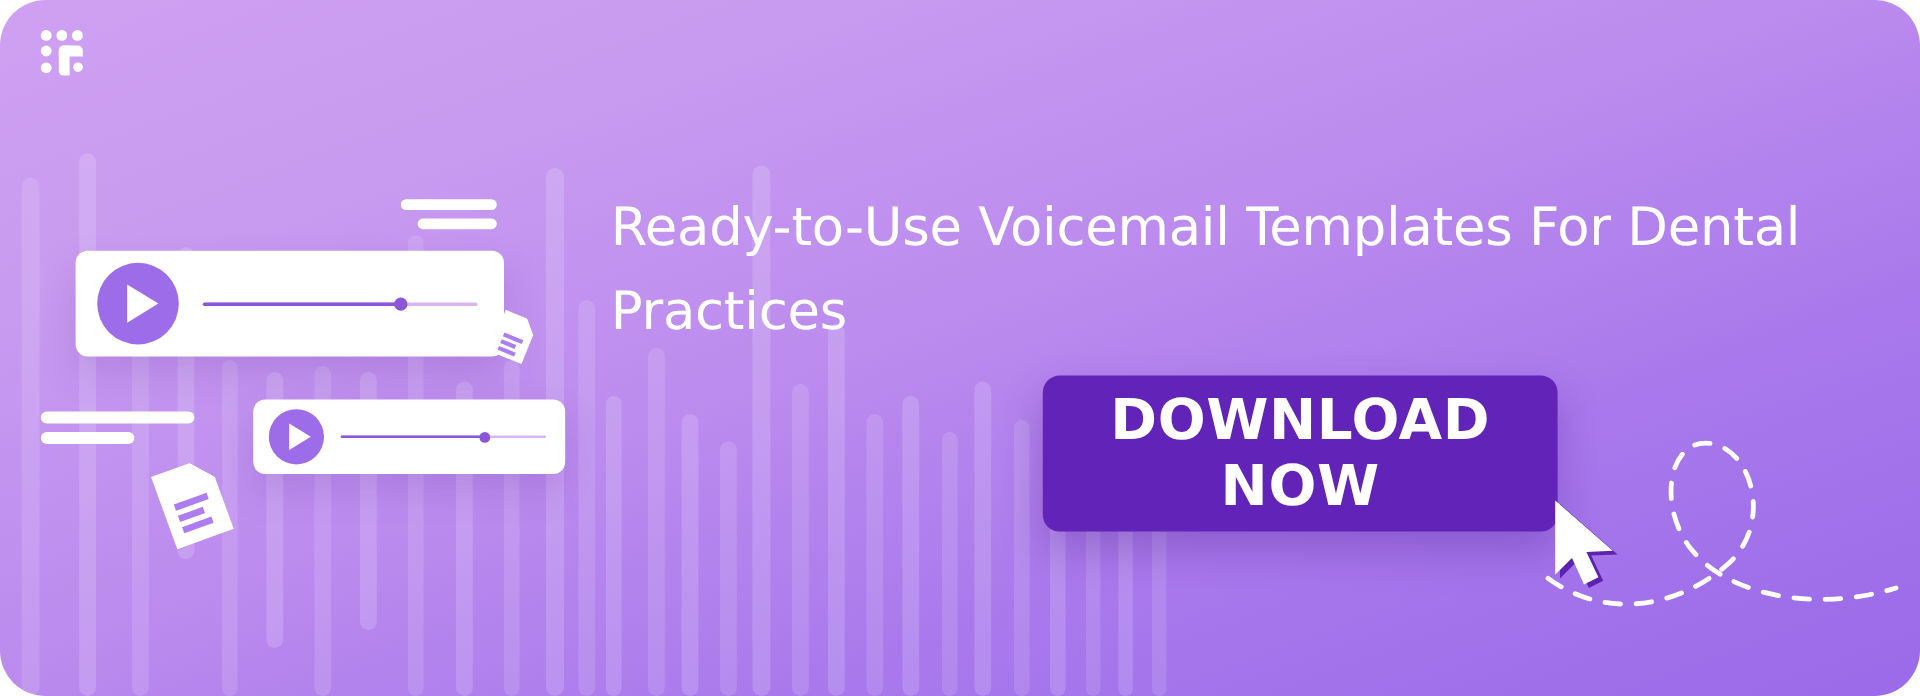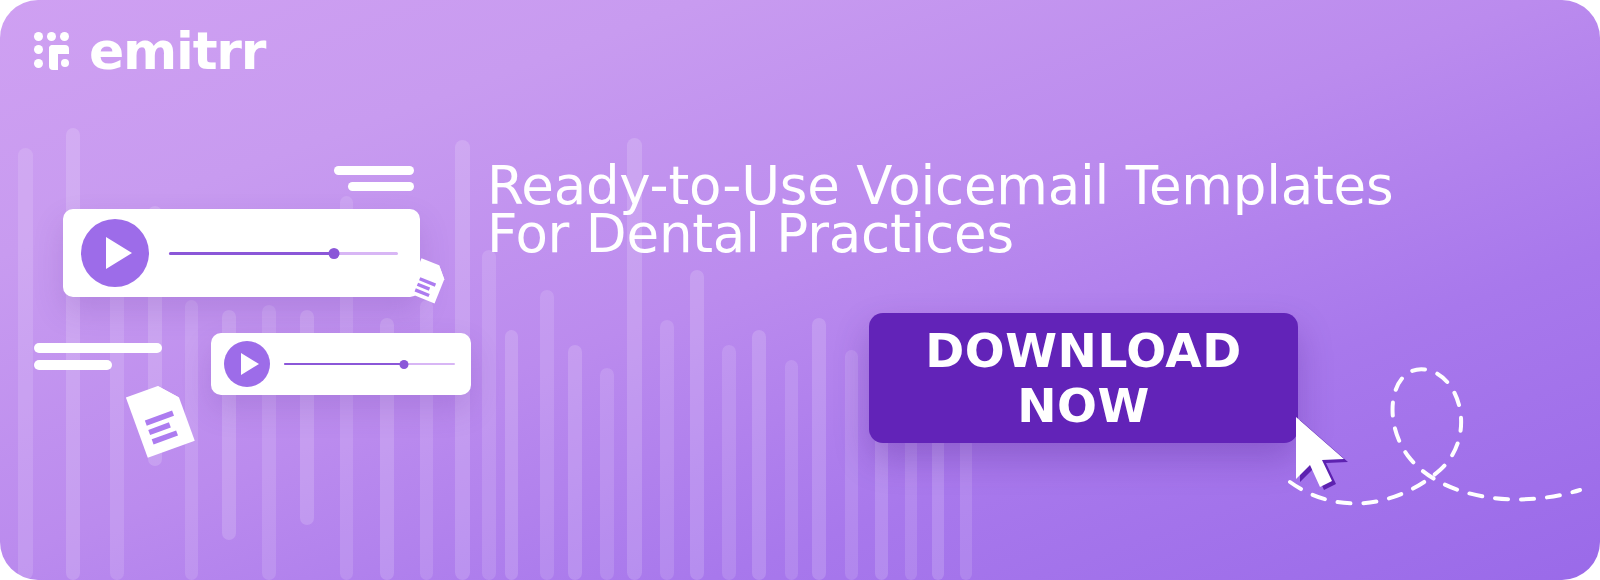--- a/index.html
+++ b/index.html
@@ -34,22 +34,22 @@
   .tri{width:0;height:0;border-style:solid;border-color:transparent transparent transparent #ffffff;}
   .track{position:relative;flex:1;display:flex;align-items:center;}
   .track-bg{position:absolute;left:0;right:0;height:3px;background:#d8b6f5;border-radius:999px;}
   .track-fill{position:absolute;left:0;height:3px;background:#8b57d8;border-radius:999px;}
   .thumb{position:absolute;width:11px;height:11px;border-radius:50%;background:#8b57d8;transform:translateX(-50%);}
 
   
   .doc{position:absolute;}
 
   
-  .headline{position:absolute;left:487px;top:126px;width:1000px;color:#ffffff;
-            font-family:"DejaVu Sans",sans-serif;font-weight:400;font-size:53px;line-height:48px;
+  .headline{position:absolute;left:509px;top:126px;width:1000px;color:#ffffff;
+            font-family:"DejaVu Sans",sans-serif;font-weight:400;font-size:44px;line-height:70px;
             letter-spacing:-0.2px;}
 
   
   .cta{position:absolute;left:869px;top:313px;width:429px;height:130px;background:#6223b8;
        border:none;border-radius:14px;color:#ffffff;font-family:"DejaVu Sans",sans-serif;
        font-size:47px;font-weight:700;letter-spacing:0.5px;cursor:pointer;
        box-shadow:0 16px 34px rgba(70,20,130,0.28);}
 
   
   .cursor{position:absolute;left:1288px;top:415px;}
@@ -96,21 +96,20 @@
     <span class="logo-mark">
       <i style="left:0;   top:0;   width:9px;  height:9px;"></i>
       <i style="left:13px;top:0;   width:9px;  height:9px;"></i>
       <i style="left:26px;top:0;   width:9px;  height:9px;"></i>
       <i style="left:0;   top:13px;width:9px;  height:9px;"></i>
       <i class="sq" style="left:15px;top:13px;width:20px;height:9px;border-radius:4px 4px 0 0;"></i>
       <i class="sq" style="left:15px;top:13px;width:9px; height:25px;border-radius:4px 0 0 4px;"></i>
       <i style="left:0;   top:27px;width:9px;  height:9px;"></i>
       <i style="left:27px;top:27px;width:8px;  height:8px;"></i>
     </span>
-    <span class="logo-word">emitrr</span>
   </div>
 
   <div class="pill" style="left:334px;top:166px;width:80px;height:9px;"></div>
   <div class="pill" style="left:348px;top:182px;width:66px;height:9px;"></div>
 
   <div class="pill" style="left:34px;top:343px;width:128px;height:10px;"></div>
   <div class="pill" style="left:34px;top:360px;width:78px;height:10px;"></div>
 
   <div class="player" style="left:63px;top:209px;width:317px;height:88px;padding:0 22px 0 18px;">
     <span class="play-circle" style="width:68px;height:68px;">

